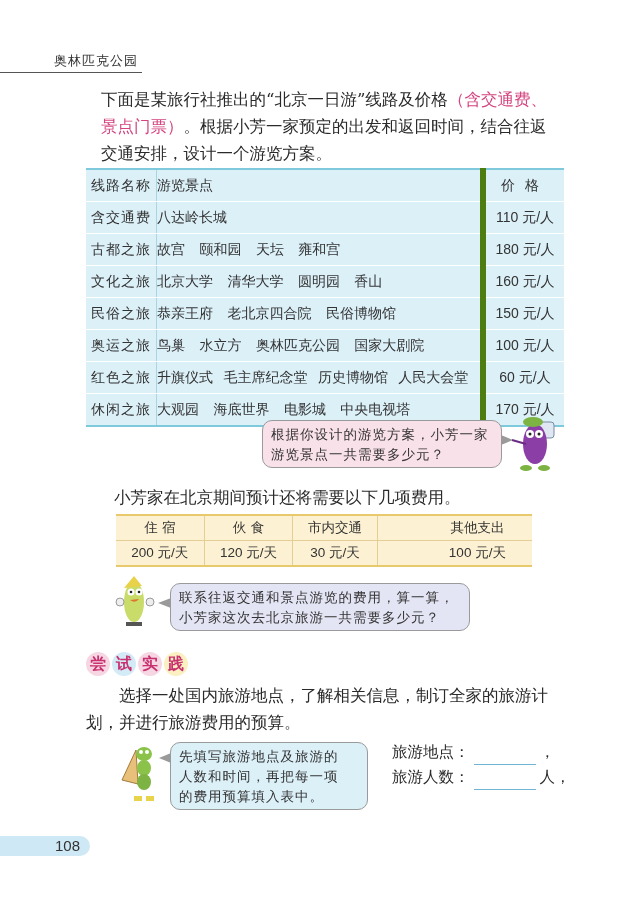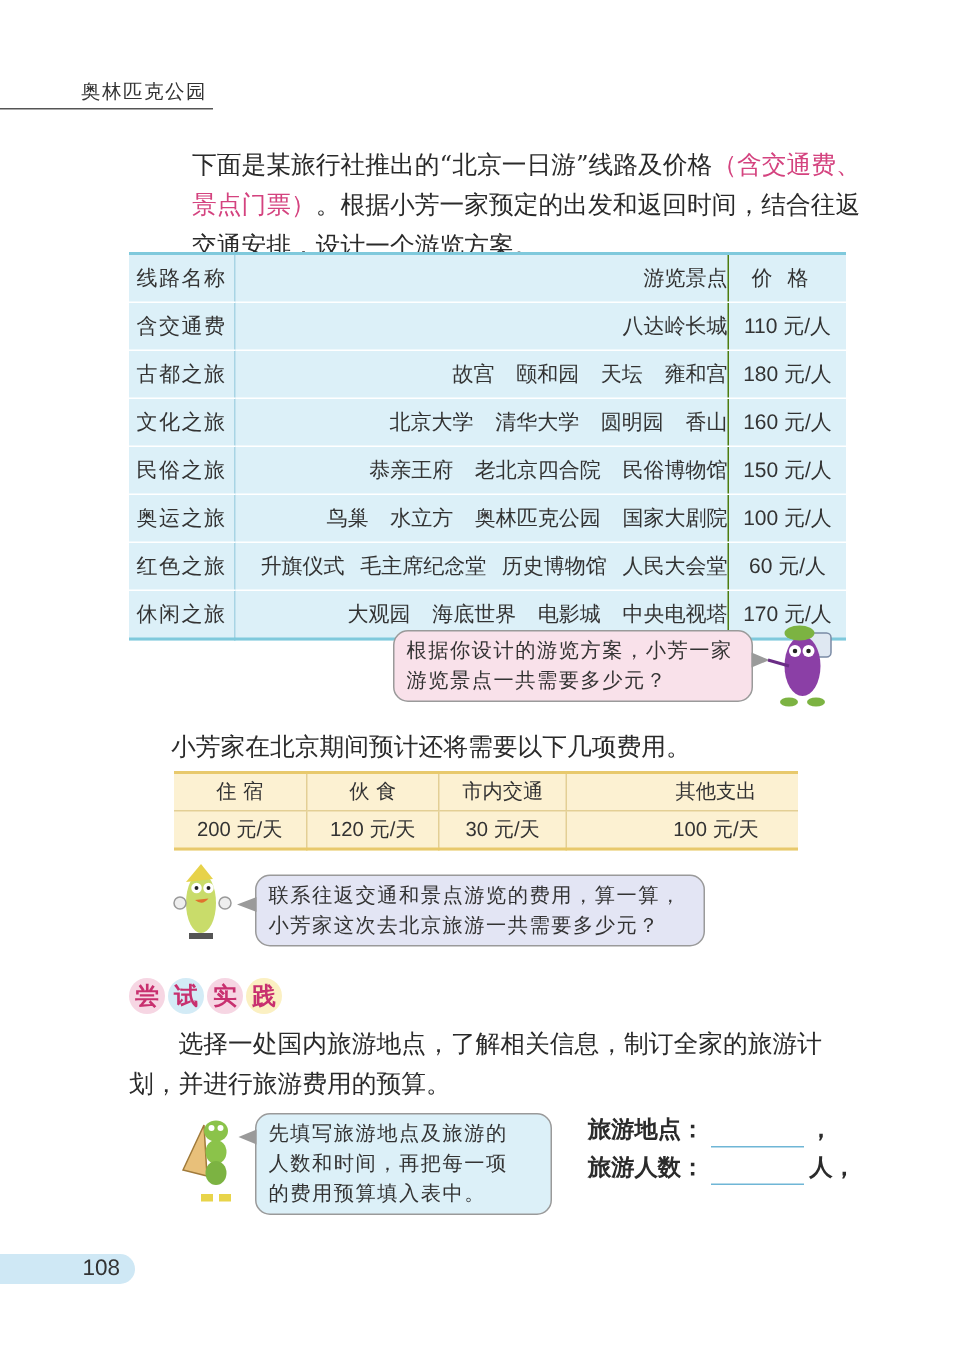--- a/index.html
+++ b/index.html
@@ -9,35 +9,35 @@
   }
   .abs { position:absolute; }
   .section-header {
     left:0; top:50px; width:142px; height:22px; border-bottom:1px solid #555;
   }
   .section-header span {
     position:absolute; right:4px; top:2px; font-size:13px; color:#333; letter-spacing:1px;
   }
   .para { font-size:16.5px; line-height:27px; color:#2a2a2a; }
   .pink { color:#d4437f; }
-  .intro { left:95px; top:86px; width:480px;margin-top:10px; }
+  .intro { left:68px; top:86px; width:480px; }
   .intro .indent { padding-left:33px; }
 
   
   .route-table {
     left:86px; top:168px; width:478px; border-collapse:collapse; background:#dcf0f8;
     border-top:2px solid #7fc9dc; border-bottom:2px solid #7fc9dc;
     font-size:14px;
   }
   .route-table td, .route-table th {
     height:31px; border-bottom:1px solid #ffffff; padding:0; font-weight:normal; color:#333;
   }
   .route-table tr:last-child td { border-bottom:none; }
   .route-table .c1 { width:70px; text-align:center; border-right:1px solid #a8d4e4; letter-spacing:1px; }
-  .route-table .c2 { text-align:right; border-right:1px solid #4d7c0f; word-spacing:10px; }
+  .route-table .c2 { text-align:left; border-right:6px solid #4d7c0f; word-spacing:10px; }
   .route-table .c3 { width:78px; text-align:center; font-family:"Liberation Sans", sans-serif; font-size:14px; }
   .route-table th.c3 { font-family:"DejaVu Serif", serif; letter-spacing:10px; }
 
   .bubble {
     border:1.5px solid #9a9a9a; border-radius:10px; font-size:13.5px; line-height:20px;
     padding:3px 8px; color:#333; letter-spacing:1px;
   }
   .bubble1 { left:262px; top:420px; width:222px; height:40px; background:#f9e1ea; }
   .bubble2 { left:170px; top:583px; width:282px; height:40px; background:#e3e5f4; }
   .bubble3 { left:170px; top:742px; width:180px; height:60px; background:#dcf0f8; }
@@ -54,21 +54,21 @@
   .cost-table td:last-child { border-right:none;padding-left:46px; }
   .cost-table .val td { font-family:"Liberation Sans", sans-serif; }
 
   .try-title { left:86px; top:652px; display:flex; gap:2px; }
   .try-title span {
     display:inline-block; width:24px; height:24px; border-radius:12px; text-align:center; line-height:24px;
     font-family:"DejaVu Sans", sans-serif; font-weight:bold; font-size:16px;
   }
   .try-desc { left:86px; top:682px; width:480px; }
 
-  .fields { left:392px; top:740px; font-size:15.5px; line-height:25px;font-weight:bold; }
+  .fields { left:392px; top:740px; font-size:15.5px; line-height:25px; }
   .field-row { display:flex; align-items:flex-end; }
   .blank { display:inline-block; width:62px; border-bottom:1px solid #6fb6d6; height:18px; margin:0 4px; }
 
   .page-tab {
     left:0; top:836px; width:90px; height:20px; background:#cfe8f5; border-radius:0 10px 10px 0;text-align:center;
   }
   .page-tab span {
     position:absolute; right:10px; top:1px; font-family:"Liberation Sans", sans-serif; font-size:15px; color:#333;
   }
 </style>

